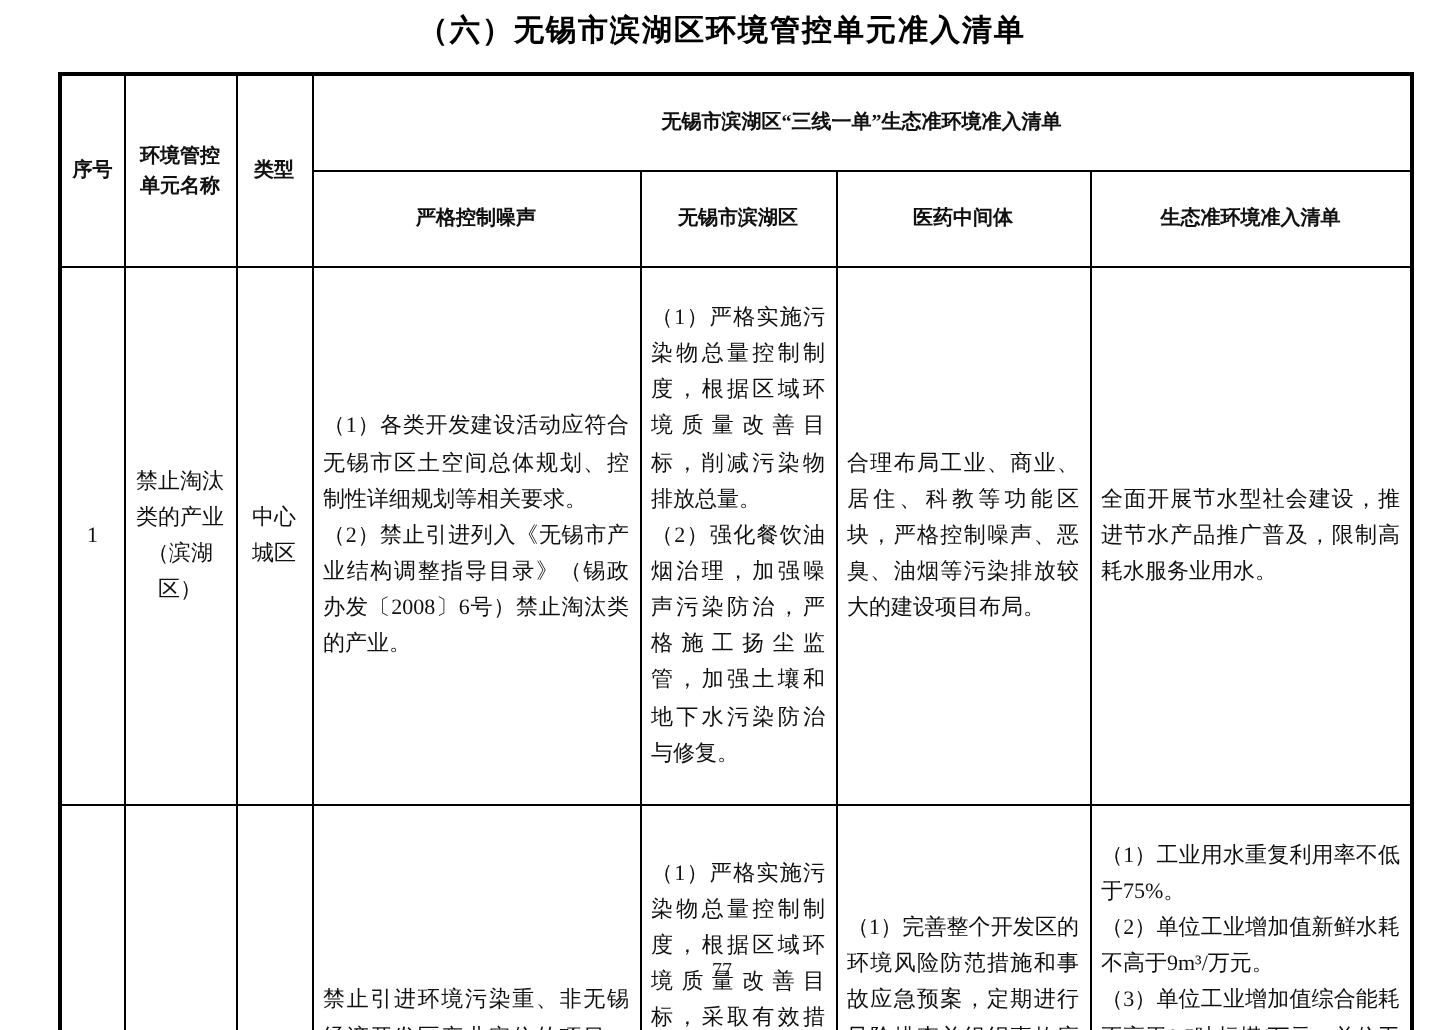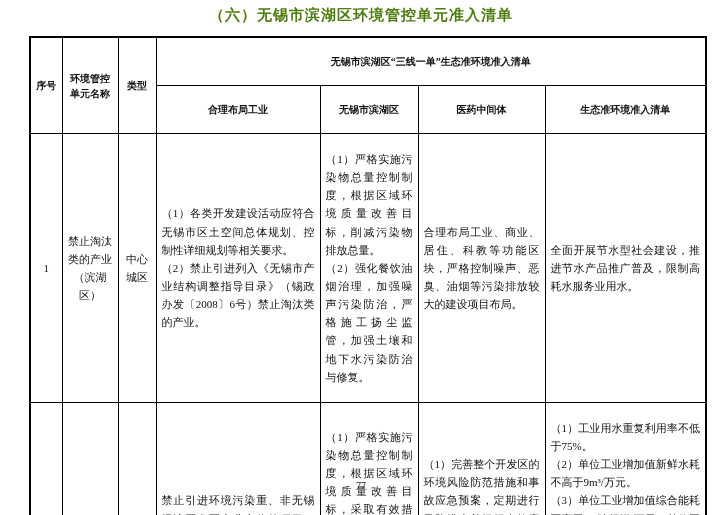--- a/index.html
+++ b/index.html
@@ -64,42 +64,42 @@
     text-align:center;
     font-size:10px;
     color:#222;
   }
 </style>
 </head>
 <body>
 
 <div class="page">
 
-  <h1 class="title" style="color: #4d7c0f;">（六）无锡市滨湖区环境管控单元准入清单</h1>
+  <h1 class="title" style="color: #000000;">（六）无锡市滨湖区环境管控单元准入清单</h1>
 
   <table class="grid">
     <colgroup>
       <col style="width:32px">
       <col style="width:56px">
       <col style="width:38px">
       <col style="width:164px">
       <col style="width:98px">
       <col style="width:127px">
       <col style="width:161px">
     </colgroup>
     <thead>
       <tr>
         <th rowspan="2" class="c-center">序号</th>
         <th rowspan="2" class="c-center">环境管控
 单元名称</th>
         <th rowspan="2" class="c-center">类型</th>
         <th colspan="4" class="merged-head">无锡市滨湖区“三线一单”生态准环境准入清单</th>
       </tr>
       <tr>
-        <th class="sub-head">合理布局工业</th>
+        <th class="sub-head">严格控制噪声</th>
         <th class="sub-head">无锡市滨湖区</th>
         <th class="sub-head">医药中间体</th>
         <th class="sub-head">生态准环境准入清单</th>
       </tr>
     </thead>
     <tbody>
       <tr class="row-1">
         <td class="c-center c-index">1</td>
         <td class="c-center">禁止淘汰类的产业（滨湖区）</td>
         <td class="c-center">中心

